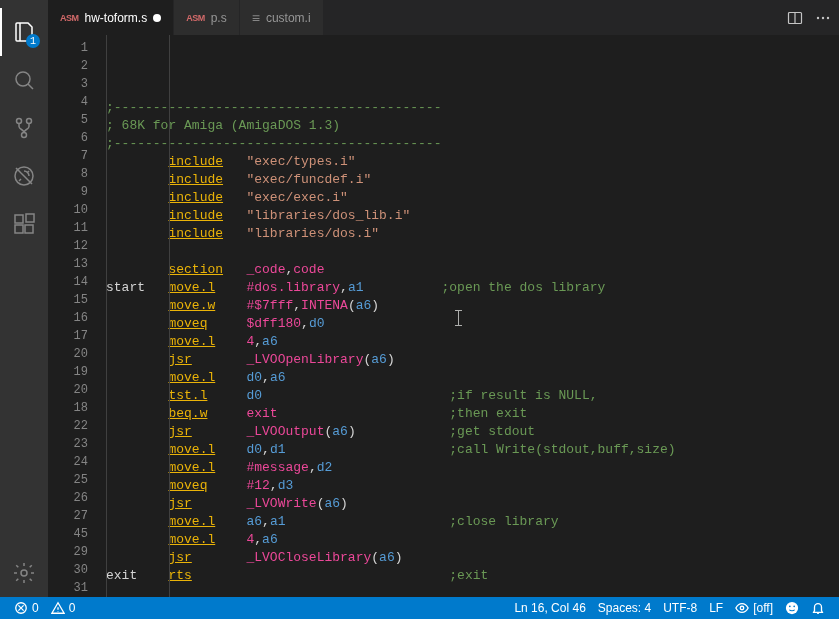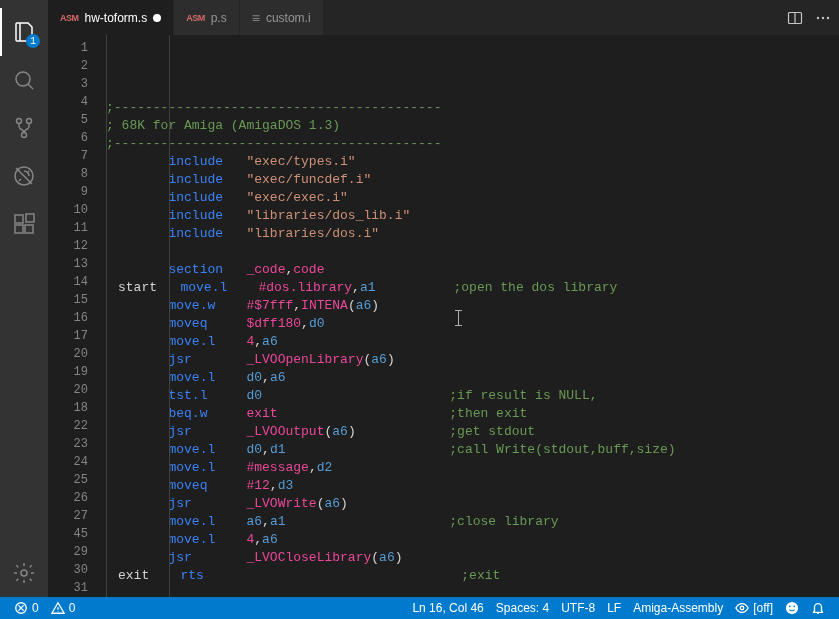--- a/index.html
+++ b/index.html
@@ -121,24 +121,24 @@
 }
 .code-line { height: 18px; line-height: 18px; }
 .indent-guide {
   position: absolute;
   top: 0;
   bottom: 0;
   width: 1px;
   background: #404040;
 }
 .tok-comment { color: #6a9955; }
-.tok-keyword { color: #3b82f6; }
+.tok-keyword { color: #eab308; text-decoration: underline; }
 .tok-reg { color: #569cd6; }
 .tok-string { color: #ce9178; }
-.tok-label { color: #d4d4d4; margin-left: 12px; }
+.tok-label { color: #d4d4d4; }
 .tok-ident { color: #ec4899; }
 .tok-punc { color: #d4d4d4; }
 .status-bar {
   height: 22px;
   background: #007acc;
   color: #ffffff;
   display: flex;
   align-items: center;
   font-size: 12px;
   font-family: -apple-system, 'Segoe UI', sans-serif;
@@ -315,23 +315,20 @@
   <div class="sb-item">
       <span>Spaces: 4</span>
     </div>
   <div class="sb-item">
       <span>UTF-8</span>
     </div>
   <div class="sb-item">
       <span>LF</span>
     </div>
   <div class="sb-item">
-      <span>Amiga-Assembly</span>
-    </div>
-  <div class="sb-item">
     <svg width="14" height="14" viewBox="0 0 16 16" fill="none" stroke="currentColor" stroke-width="1.5">
         <path d="M1 8s2.5-5 7-5 7 5 7 5-2.5 5-7 5-7-5-7-5z"></path>
         <circle cx="8" cy="8" r="2"></circle>
       </svg>
     <span>[off]</span>
   </div>
   <div class="sb-item">
     <svg width="14" height="14" viewBox="0 0 16 16" fill="currentColor">
         <circle cx="8" cy="8" r="7"></circle>
         <circle cx="5.5" cy="6" r="1" fill="#007acc"></circle>

